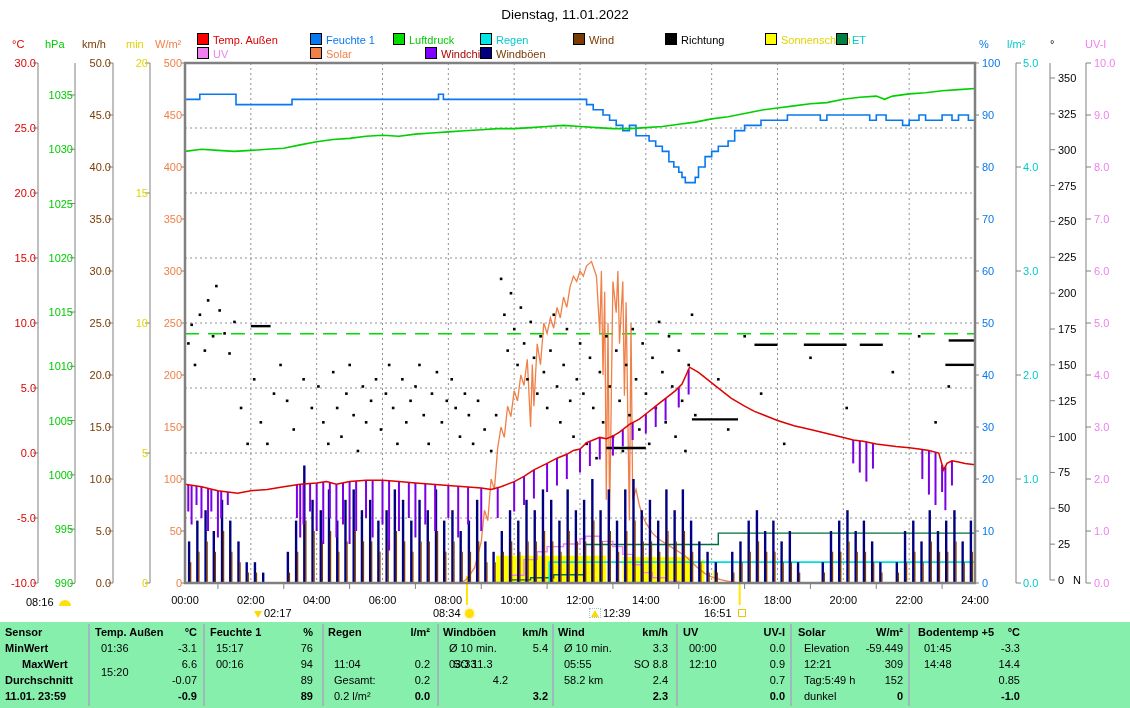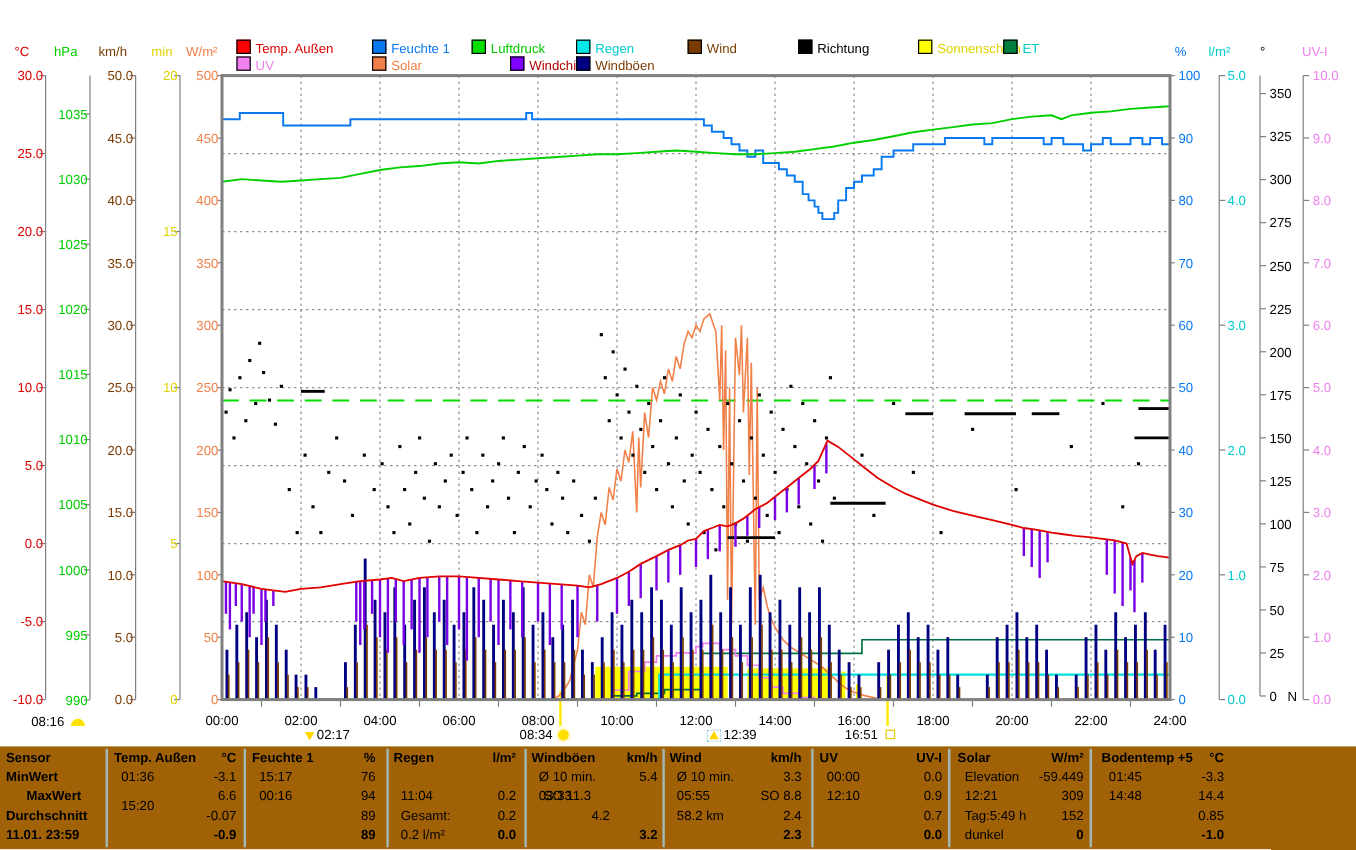--- a/index.html
+++ b/index.html
@@ -20,20 +20,21 @@
   .sun-ic{display:inline-block;width:9px;height:9px;background:#ffe000;border-radius:50%;margin-left:4px;box-shadow:0 0 3px 1px #fff2a0;vertical-align:-1px;}
   #table{position:absolute;left:0;top:622px;width:1130px;height:86px;background:#c6f2f0;}
   #table span{position:absolute;white-space:nowrap;}
   .sep{position:absolute;width:2px;background:#a0b8b8;top:2px;height:82px;}
   .b{font-weight:bold;}
 </style>
 </head>
 <body>
 
 <div id="wrap">
+  <div class="title">Dienstag, 11.01.2022</div>
   <div id="legend">
       <div class="leg-item" style="left: 197px; top: 33px;"><span class="leg-sq" style="background: rgb(255, 0, 0);"></span><span style="color: rgb(221, 0, 0);">Temp. Außen</span></div>
       <div class="leg-item" style="left: 310px; top: 33px;"><span class="leg-sq" style="background: rgb(8, 120, 240);"></span><span style="color: rgb(8, 120, 240);">Feuchte 1</span></div>
       <div class="leg-item" style="left: 393px; top: 33px;"><span class="leg-sq" style="background: rgb(0, 221, 0);"></span><span style="color: rgb(0, 204, 0);">Luftdruck</span></div>
       <div class="leg-item" style="left: 480px; top: 33px;"><span class="leg-sq" style="background: rgb(0, 232, 232);"></span><span style="color: rgb(0, 204, 204);">Regen</span></div>
       <div class="leg-item" style="left: 573px; top: 33px;"><span class="leg-sq" style="background: rgb(122, 59, 0);"></span><span style="color: rgb(122, 59, 0);">Wind</span></div>
       <div class="leg-item" style="left: 665px; top: 33px;"><span class="leg-sq" style="background: rgb(0, 0, 0);"></span><span style="color: rgb(0, 0, 0);">Richtung</span></div>
       <div class="leg-item" style="left: 765px; top: 33px;"><span class="leg-sq" style="background: rgb(255, 255, 0);"></span><span style="color: rgb(224, 212, 0);">Sonnenschein</span></div>
       <div class="leg-item" style="left: 836px; top: 33px;"><span class="leg-sq" style="background: rgb(0, 128, 64);"></span><span style="color: rgb(0, 204, 204);">ET</span></div>
       <div class="leg-item" style="left: 197px; top: 47px;"><span class="leg-sq" style="background: rgb(240, 128, 240);"></span><span style="color: rgb(240, 128, 240);">UV</span></div>
@@ -690,21 +691,21 @@
   <div class="mk" style="left:433px;top:607px;">
     <span>08:34</span><span class="sun-ic"></span>
   </div>
   <div class="mk" style="left:589px;top:607px;">
     <span class="moonbox"><span class="tri-up"></span></span><span>12:39</span>
   </div>
   <div class="mk" style="left:704px;top:607px;">
     <span>16:51</span><span class="osq"></span>
   </div>
 
-  <div id="table" style="background: #a16207;">
+  <div id="table" style="background: #86efac;">
       <span class="b" style="left: 5px; top: 4px;">Sensor</span>
       <span class="b" style="left: 5px; top: 20px;">MinWert</span>
       <span class="b" style="left: 5px; top: 36px; padding-left: 17px;">MaxWert</span>
       <span class="b" style="left: 5px; top: 52px;">Durchschnitt</span>
       <span class="b" style="left: 5px; top: 68px;">11.01. 23:59</span>
       <div class="sep" style="left: 88px;"></div>
       <div class="sep" style="left: 203px;"></div>
       <div class="sep" style="left: 322px;"></div>
       <div class="sep" style="left: 437px;"></div>
       <div class="sep" style="left: 552px;"></div>

